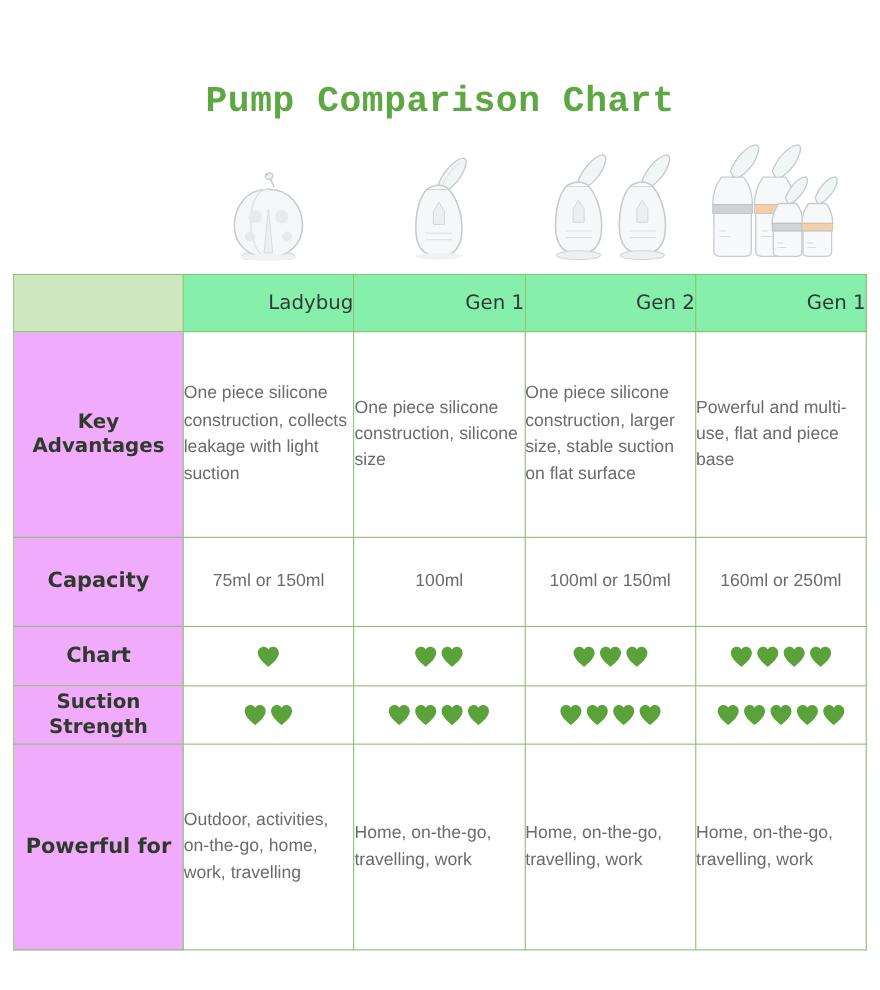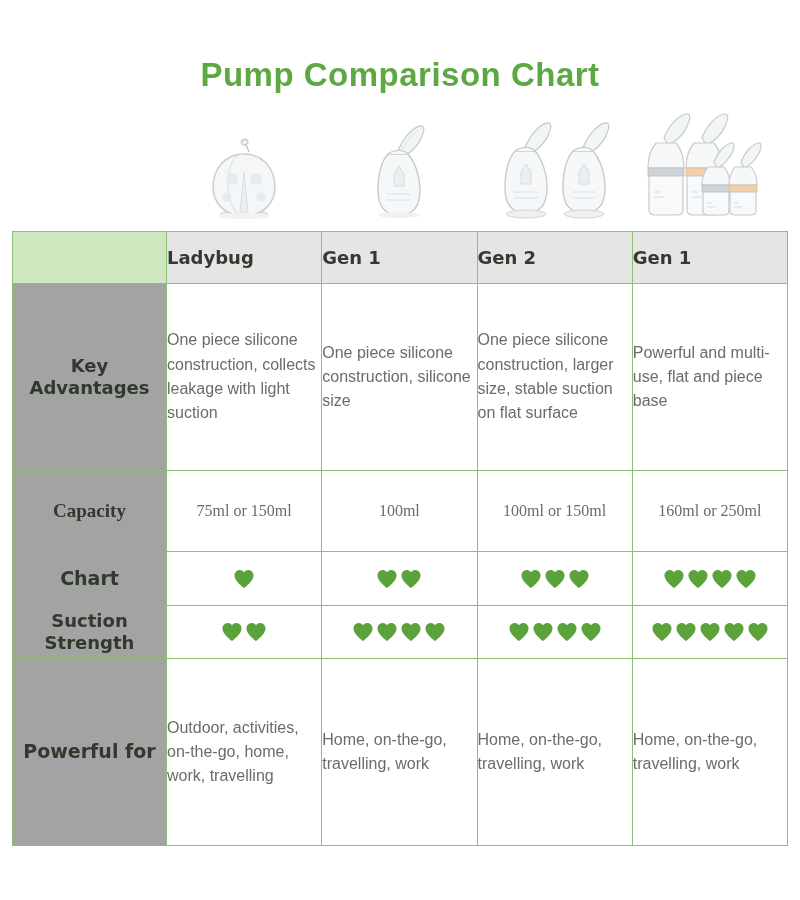--- a/index.html
+++ b/index.html
@@ -16,23 +16,23 @@
     overflow: hidden;
   }
 
   
   .title {
     text-align: center;
     font-size: 33px;
     font-weight: bold;
     color: #5da843;
     letter-spacing: 0.5px;
-    padding-top: 58px;
+    padding-top: 76px;
     line-height: 1;
-    font-family: Liberation Sans, sans-serif;
+    font-family: Liberation Mono, monospace;
   }
 
   
   .product-strip {
     display: flex;
     width: 775px;
     margin: 0 auto;
     padding-left: 154px;
     box-sizing: border-box;
     height: 115px;
@@ -62,32 +62,32 @@
     padding: 0;
   }
   col.c-label { width: 154px; }
   col.c-data  { width: 155.25px; }
 
   
   .hdr-blank {
     background: #cfe7bf;
   }
   th.hdr {
-    background: #e5e5e5;
+    background: #86efac;
     height: 51px;
     font-size: 18px;
-    font-weight: bold;
+    font-weight: normal;
     color: #333b31;
-    text-align: left;
+    text-align: right;
     font-family: "DejaVu Sans", sans-serif;
   }
 
   
   td.rowlabel {
-    background: #a3a3a3;
+    background: #f0abfc;
     text-align: center;
     font-size: 19px;
     font-weight: bold;
     color: #2f3a2c;
     line-height: 1.22;
     padding: 4px 2px;
     font-family: "DejaVu Sans", sans-serif;
   }
   td.rowlabel.small {
     font-size: 18px;
@@ -115,21 +115,21 @@
     vertical-align: middle;
     padding: 6px 4px;
     line-height: 0;
   }
   .heart {
     display: inline-block;
     margin: 0 1px;
     vertical-align: middle;
   }
   tr.r-adv td.data, tr.r-suit td.data { height: 186px; }
-  tr.r-cap td { height: 60px; font-family: Liberation Serif, serif; }
+  tr.r-cap td { height: 60px; }
   tr.r-weight td { height: 53px; }
   tr.r-suction td { height: 52px; margin-top: 29px; }
 </style>
 </head>
 <body>
 
 <div class="title">Pump Comparison Chart</div>
 
 <div class="product-strip">
 

